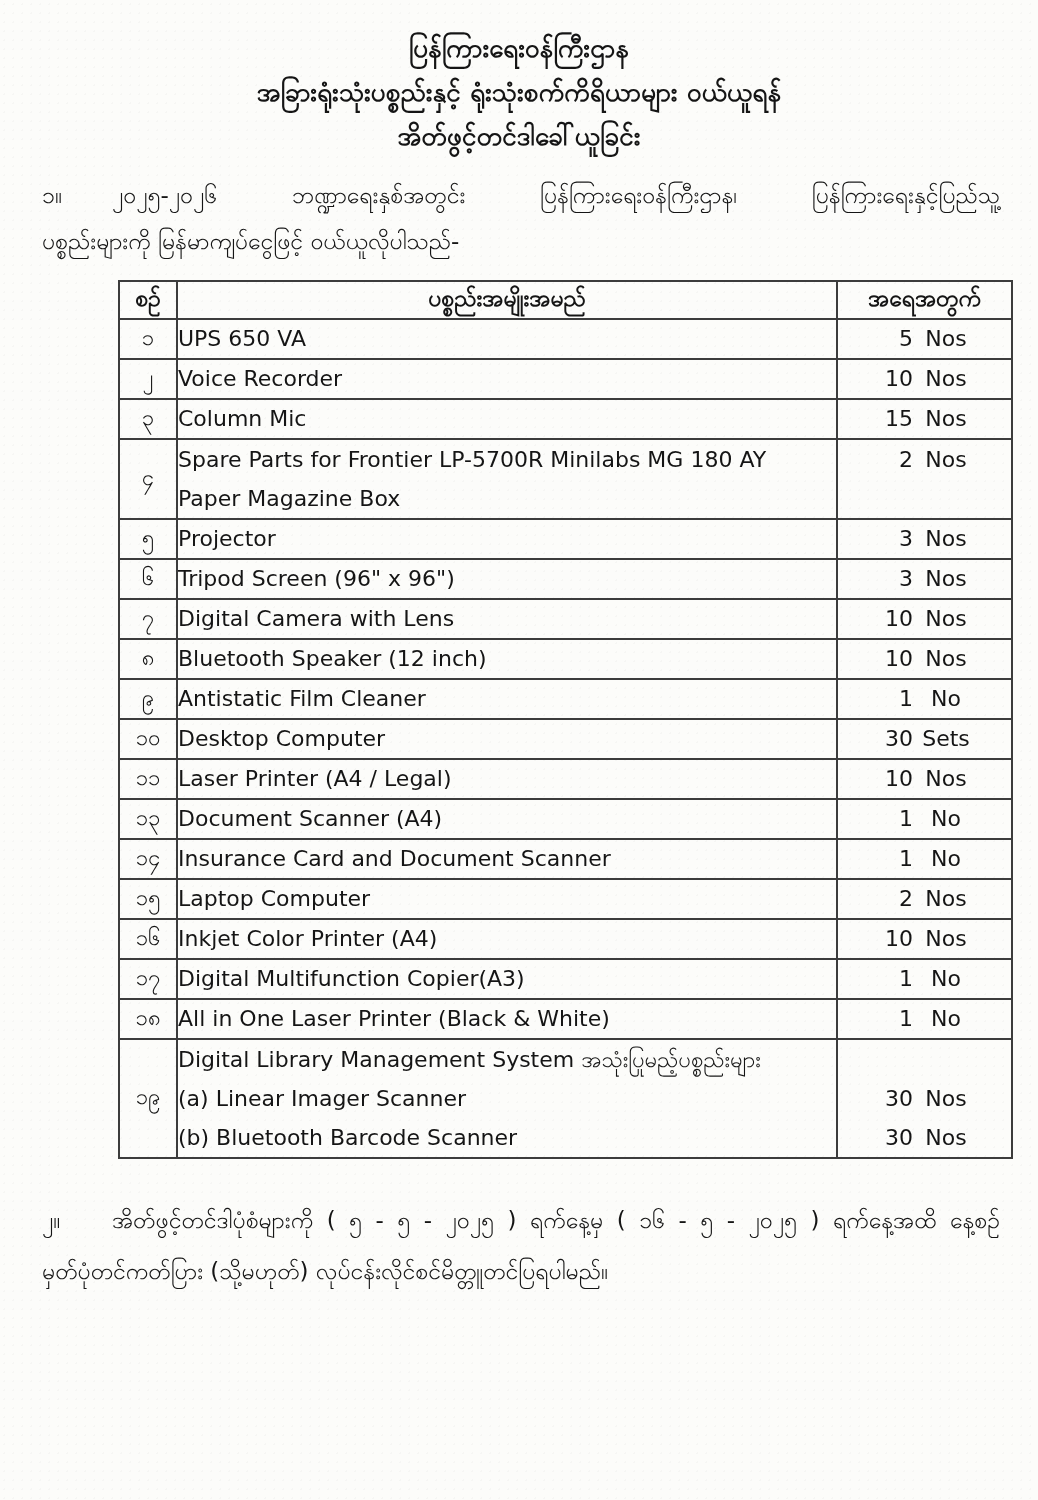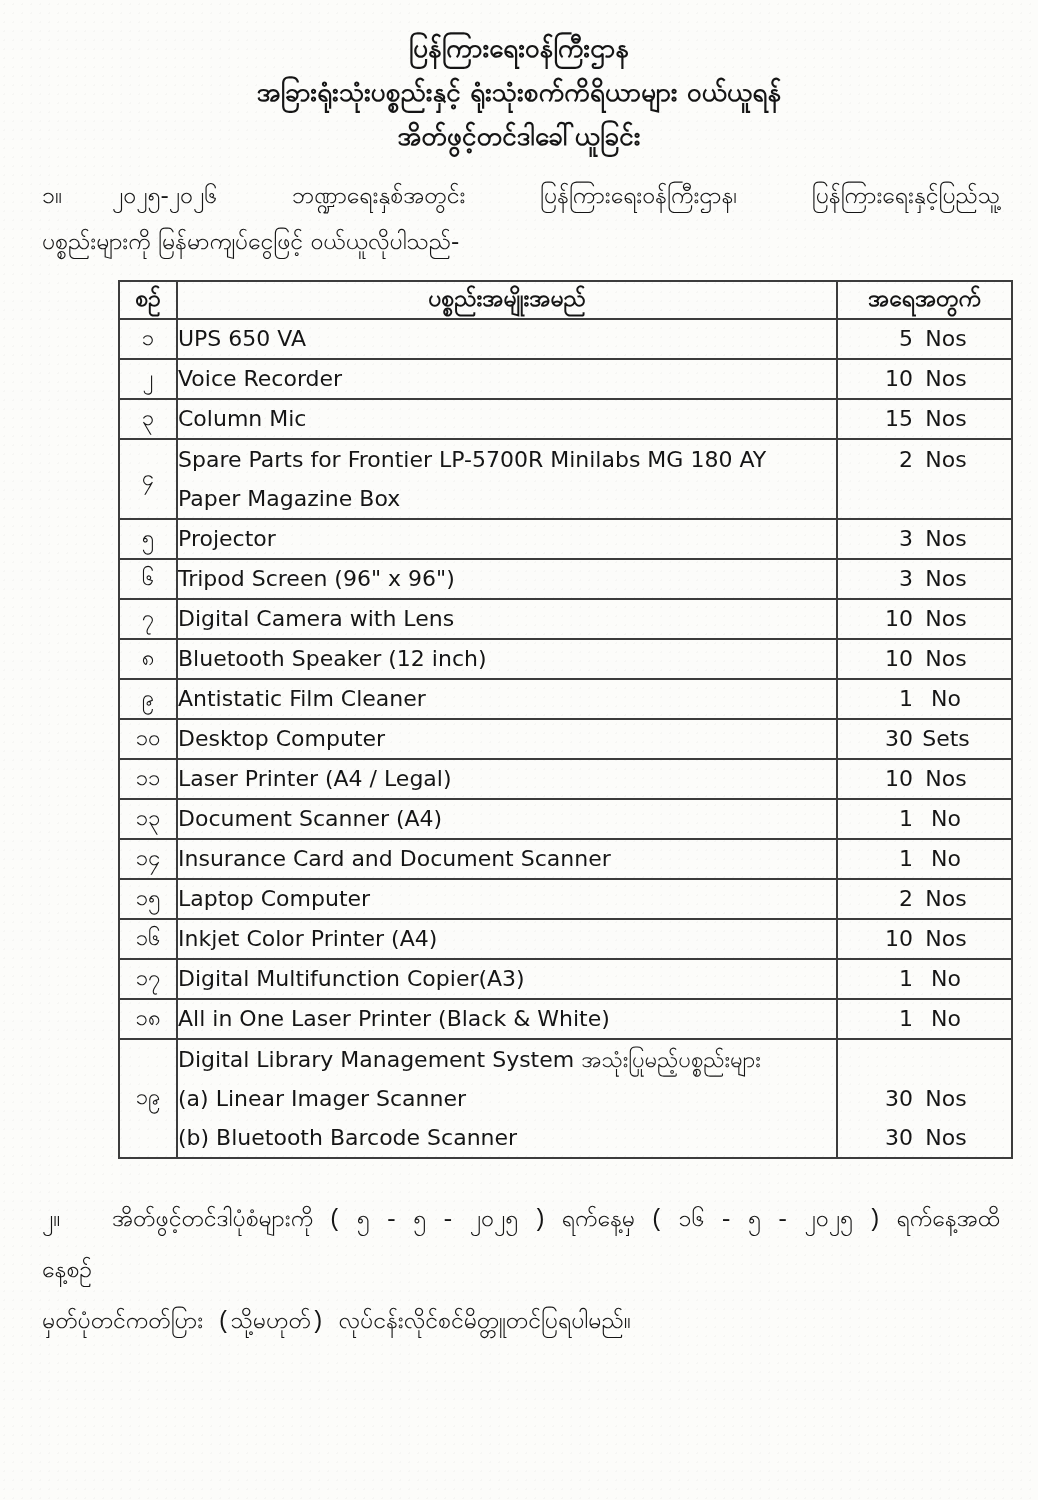--- a/index.html
+++ b/index.html
@@ -16,21 +16,21 @@
     position: relative;
   }
   .title-block { margin-bottom: 2px; }
   .title-line {
     text-align: center; font-weight: bold;
     font-size: 26px; line-height: 44px;
     letter-spacing: 0.2px;
   }
   .para { margin: 0 38px 0 42px; font-size: 23px; }
   .para .pline { line-height: 46px; white-space: normal; }
-  .p2 .pline { line-height: 51px; font-family: Liberation Mono, monospace; }
+  .p2 .pline { line-height: 51px; }
   .pline.j { text-align: justify; text-align-last: justify; }
   .pline.last { text-align: left; text-align-last: left; }
   .pnum { display: inline-block; width: 70px; }
   .p1 { margin-top: 14px; }
   .p2 { margin-top: 36px; }
 
   table.items {
     border-collapse: collapse;
     margin: 16px 0 0 118px;
     width: 893px;

